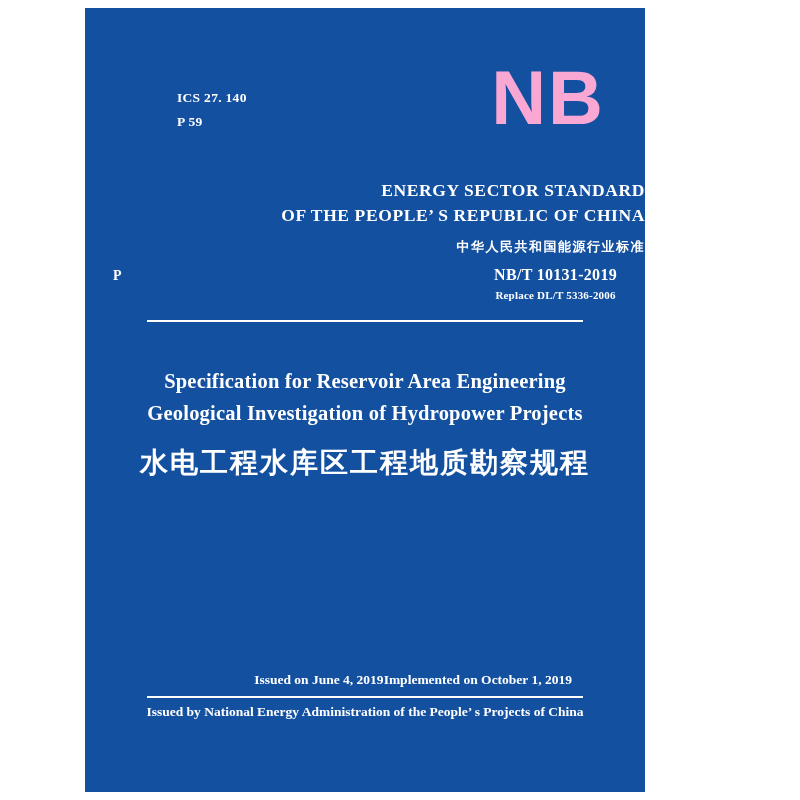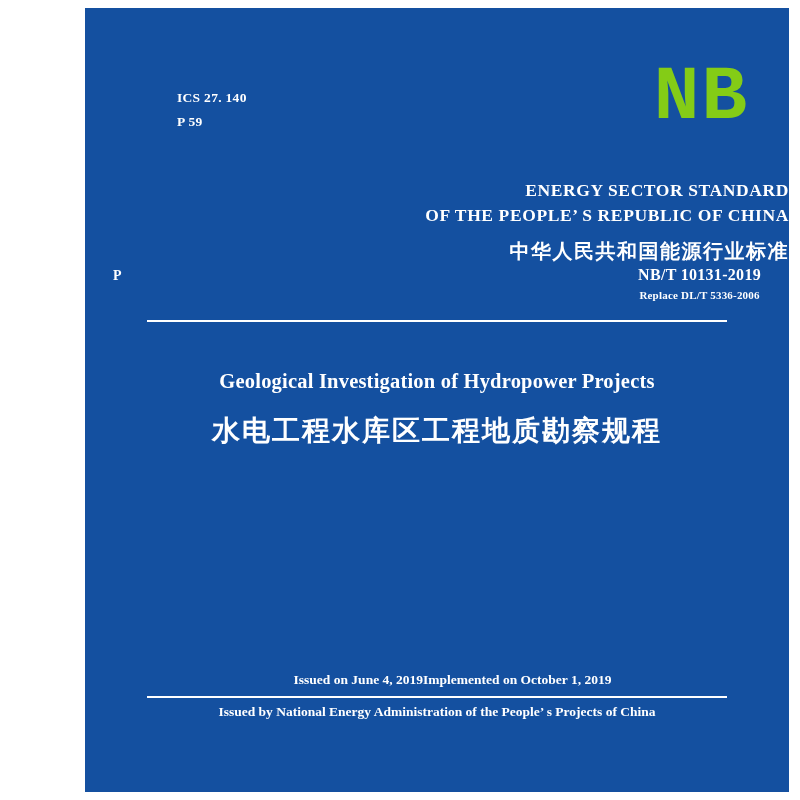--- a/index.html
+++ b/index.html
@@ -16,21 +16,21 @@
   .page {
     position: relative;
     width: 800px;
     height: 800px;
     background: #ffffff;
   }
   .cover {
     position: absolute;
     left: 85px;
     top: 8px;
-    width: 704px;
+    width: 560px;
     height: 784px;
     background: #1450a0;
     color: #ffffff;
     box-sizing: border-box;
   }
   
   .ics-block {
     position: absolute;
     left: 92px;
     top: 78px;
@@ -40,46 +40,46 @@
     line-height: 1.75;
   }
   .ics-block div {
     white-space: nowrap;
   }
   
   .nb-logo {
     position: absolute;
     right: 40px;
     top: 52px;
-    font-family: Liberation Mono, monospace;
+    font-family: Liberation Sans, sans-serif;
     font-weight: bold;
     font-size: 76px;
     letter-spacing: 2px;
     line-height: 1;
-    color: #84cc16;
+    color: #f9a8d4;
   }
   
   .std-title {
     position: absolute;
     left: 0;
     right: 0;
     top: 170px;
     text-align: right;
   }
   .std-title .en1,
   .std-title .en2 {
     font-weight: bold;
     font-size: 17.5px;
     letter-spacing: 0.6px;
     line-height: 1.45;
   }
   .std-title .cn {
     font-family: "DejaVu Sans", sans-serif;
     font-weight: bold;
-    font-size: 20px;
+    font-size: 13px;
     letter-spacing: 1.5px;
     margin-top: 9px;
   }
   
   .code-row {
     position: absolute;
     left: 28px;
     right: 28px;
     top: 258px;
     height: 46px;
@@ -139,21 +139,21 @@
     letter-spacing: 2px;
     margin-top: 14px;
   }
   
   .dates {
     position: absolute;
     left: 62px;
     right: 62px;
     top: 664px;
     display: flex;
-    justify-content: center;
+    justify-content: flex-end;
     font-weight: bold;
     font-size: 13.5px;
   }
   .dates .issued-on { margin-left: 42px; }
   .dates .implemented-on { margin-right: 11px; }
   
   .issued-by {
     position: absolute;
     left: 0;
     right: 0;
@@ -187,20 +187,21 @@
       <div class="p-mark">P</div>
       <div class="code-main">
         <div class="code-num">NB/T 10131-2019</div>
         <div class="code-replace">Replace DL/T 5336-2006</div>
       </div>
     </div>
 
     <div class="rule rule-top"></div>
 
     <div class="main-title">
+      <div class="mt-en">Specification for Reservoir Area Engineering</div>
       <div class="mt-en">Geological Investigation of Hydropower Projects</div>
       <div class="mt-cn">水电工程水库区工程地质勘察规程</div>
     </div>
 
     <div class="dates">
       <div class="issued-on">Issued on June 4, 2019</div>
       <div class="implemented-on">Implemented on October 1, 2019</div>
     </div>
 
     <div class="rule rule-bottom"></div>

